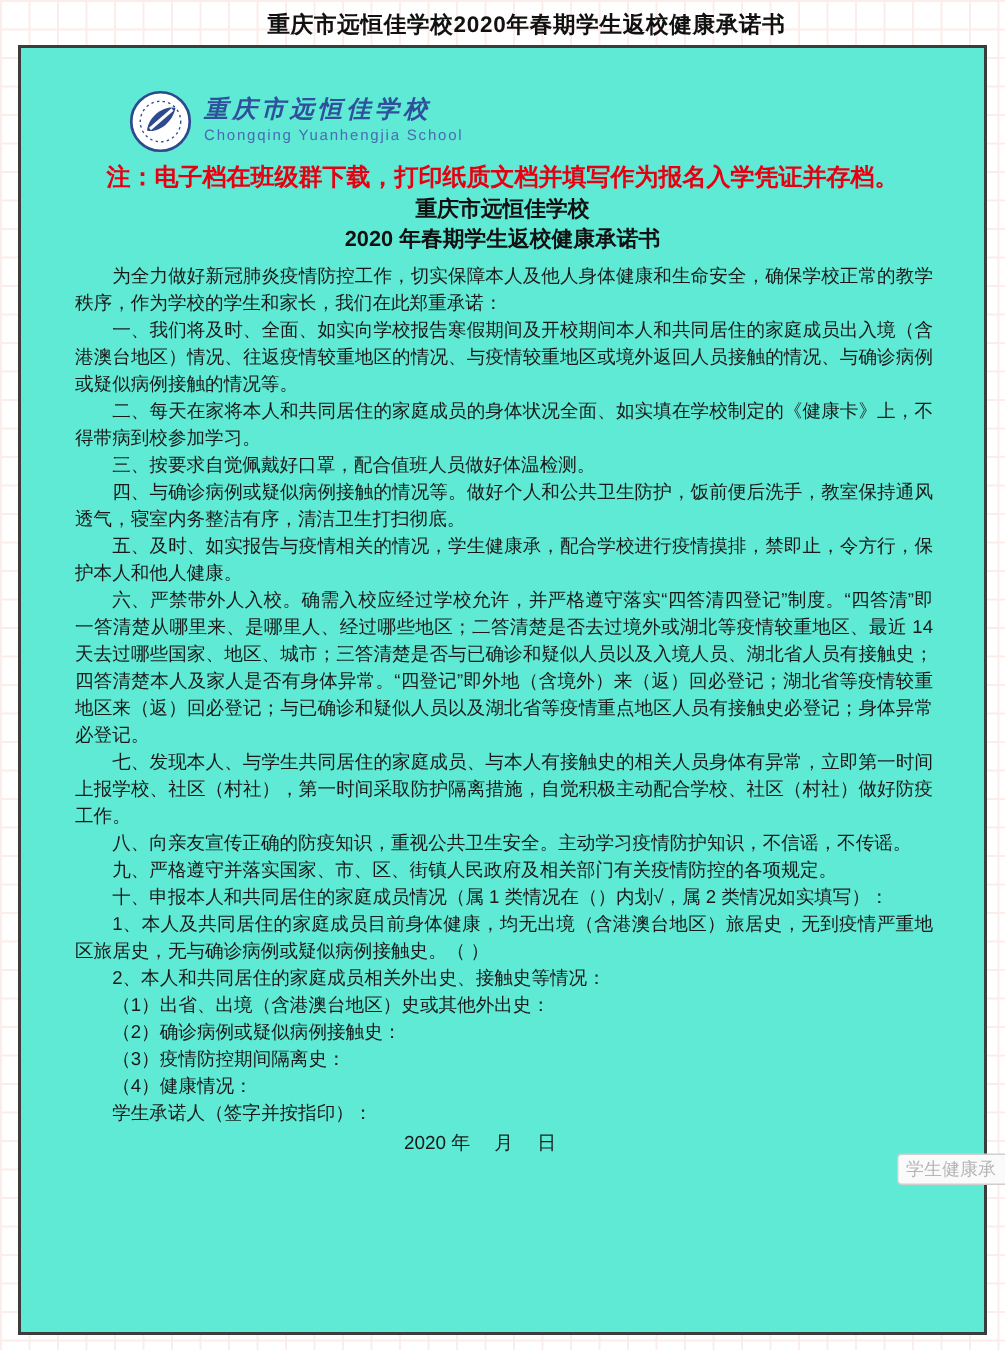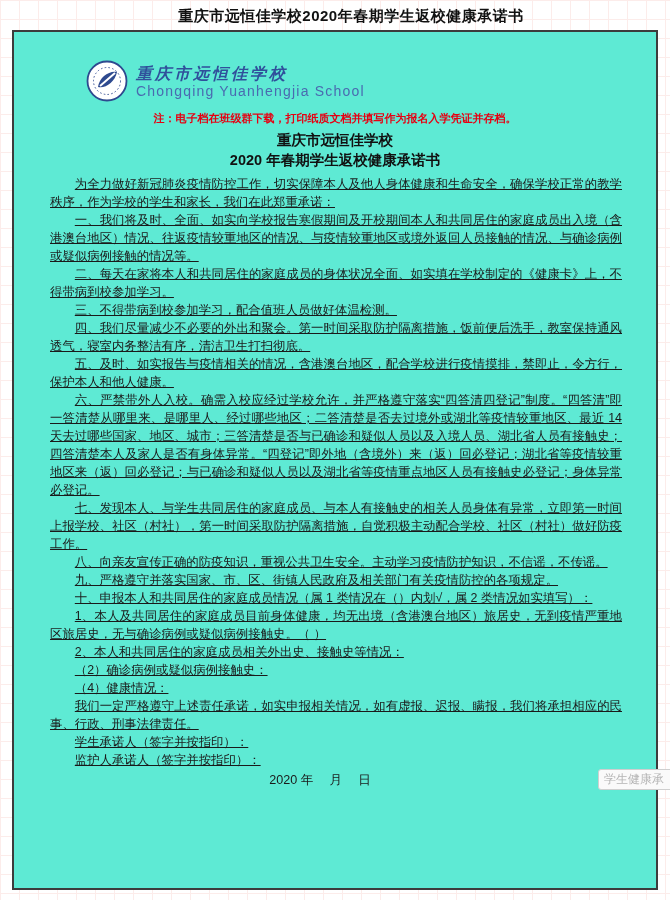--- a/index.html
+++ b/index.html
@@ -27,37 +27,37 @@
     margin:26px 0 0 72px;display:flex;align-items:center;height:46px;
   }
   .logo-emblem{width:42px;height:42px;flex:0 0 auto;}
   .logo-text{margin-left:8px;}
   .logo-cn{
     font-family:"Liberation Serif","DejaVu Serif",serif;
     font-weight:bold;font-style:italic;font-size:16px;color:#30509b;
     letter-spacing:3px;line-height:18px;
   }
   .logo-en{
-    font-size:14px;color:#4a6ab0;letter-spacing:1.2px;line-height:12px;margin-top:2px;
+    font-size:10px;color:#4a6ab0;letter-spacing:1.2px;line-height:12px;margin-top:2px;
   }
   .note{
-    margin-top:6px;text-align:center;font-size:11px;font-weight:bold;color:#e60012;
+    margin-top:6px;text-align:center;font-size:16px;font-weight:bold;color:#e60012;
     line-height:17px;
   }
   .h1,.h2{
     text-align:center;font-weight:bold;color:#111;
   }
   .h1{font-size:14.5px;line-height:20px;margin-top:3px;}
   .h2{font-size:14.5px;line-height:20px;}
   .body{
     margin:5px 36px 0 36px;width:572px;
   }
   .body p{
     margin:0;font-size:12.4px;line-height:18px;color:#1a1a1a;
-    text-indent:2em;text-align:justify;text-decoration:underline;
+    text-indent:2em;text-align:justify;
   }
   .date-line{
     margin:2px 30px 0 0;text-align:center;font-size:12.6px;color:#1a1a1a;
     white-space:pre;line-height:18px;
   }
   .float-tag{
     position:absolute;left:598px;top:769px;height:17px;width:80px;
     background:#fafafa;border:1px solid #cfcfcf;border-radius:3px;
     font-size:12px;color:#b5b5b5;line-height:17px;padding:1px 5px;
     overflow:hidden;white-space:nowrap;z-index:5;
@@ -85,33 +85,33 @@
   </div>
 
   <div class="note">注：电子档在班级群下载，打印纸质文档并填写作为报名入学凭证并存档。</div>
   <div class="h1">重庆市远恒佳学校</div>
   <div class="h2">2020 年春期学生返校健康承诺书</div>
 
   <div class="body">
     <p>为全力做好新冠肺炎疫情防控工作，切实保障本人及他人身体健康和生命安全，确保学校正常的教学秩序，作为学校的学生和家长，我们在此郑重承诺：</p>
     <p>一、我们将及时、全面、如实向学校报告寒假期间及开校期间本人和共同居住的家庭成员出入境（含港澳台地区）情况、往返疫情较重地区的情况、与疫情较重地区或境外返回人员接触的情况、与确诊病例或疑似病例接触的情况等。</p>
     <p>二、每天在家将本人和共同居住的家庭成员的身体状况全面、如实填在学校制定的《健康卡》上，不得带病到校参加学习。</p>
-    <p>三、不得带病到校参加学习，配合值班人员做好体温检测。</p>
-    <p>四、我们尽量减少不必要的外出和聚会。第一时间采取防护隔离措施，饭前便后洗手，教室保持通风透气，寝室内务整洁有序，清洁卫生打扫彻底。</p>
-    <p>五、及时、如实报告与疫情相关的情况，含港澳台地区，配合学校进行疫情摸排，禁即止，令方行，保护本人和他人健康。</p>
+    <p>三、按要求自觉佩戴好口罩，配合值班人员做好体温检测。</p>
+    <p>四、与确诊病例或疑似病例接触的情况等。做好个人和公共卫生防护，饭前便后洗手，教室保持通风透气，寝室内务整洁有序，清洁卫生打扫彻底。</p>
+    <p>五、及时、如实报告与疫情相关的情况，学生健康承，配合学校进行疫情摸排，禁即止，令方行，保护本人和他人健康。</p>
     <p>六、严禁带外人入校。确需入校应经过学校允许，并严格遵守落实“四答清四登记”制度。“四答清”即一答清楚从哪里来、是哪里人、经过哪些地区；二答清楚是否去过境外或湖北等疫情较重地区、最近 14 天去过哪些国家、地区、城市；三答清楚是否与已确诊和疑似人员以及入境人员、湖北省人员有接触史；四答清楚本人及家人是否有身体异常。“四登记”即外地（含境外）来（返）回必登记；湖北省等疫情较重地区来（返）回必登记；与已确诊和疑似人员以及湖北省等疫情重点地区人员有接触史必登记；身体异常必登记。</p>
     <p>七、发现本人、与学生共同居住的家庭成员、与本人有接触史的相关人员身体有异常，立即第一时间上报学校、社区（村社），第一时间采取防护隔离措施，自觉积极主动配合学校、社区（村社）做好防疫工作。</p>
     <p>八、向亲友宣传正确的防疫知识，重视公共卫生安全。主动学习疫情防护知识，不信谣，不传谣。</p>
     <p>九、严格遵守并落实国家、市、区、街镇人民政府及相关部门有关疫情防控的各项规定。</p>
     <p>十、申报本人和共同居住的家庭成员情况（属 1 类情况在（）内划√，属 2 类情况如实填写）：</p>
     <p>1、本人及共同居住的家庭成员目前身体健康，均无出境（含港澳台地区）旅居史，无到疫情严重地区旅居史，无与确诊病例或疑似病例接触史。（ ）</p>
     <p>2、本人和共同居住的家庭成员相关外出史、接触史等情况：</p>
+    <p>（1）出省、出境（含港澳台地区）史或其他外出史：</p>
     <p>（2）确诊病例或疑似病例接触史：</p>
+    <p>（3）疫情防控期间隔离史：</p>
     <p>（4）健康情况：</p>
-    <p>我们一定严格遵守上述责任承诺，如实申报相关情况，如有虚报、迟报、瞒报，我们将承担相应的民事、行政、刑事法律责任。</p>
     <p>学生承诺人（签字并按指印）：</p>
-    <p>监护人承诺人（签字并按指印）：</p>
   </div>
 
   <div class="date-line">2020 年　 月　 日</div>
 </div>
 
 <div class="float-tag">学生健康承</div>
 
 </body></html>

